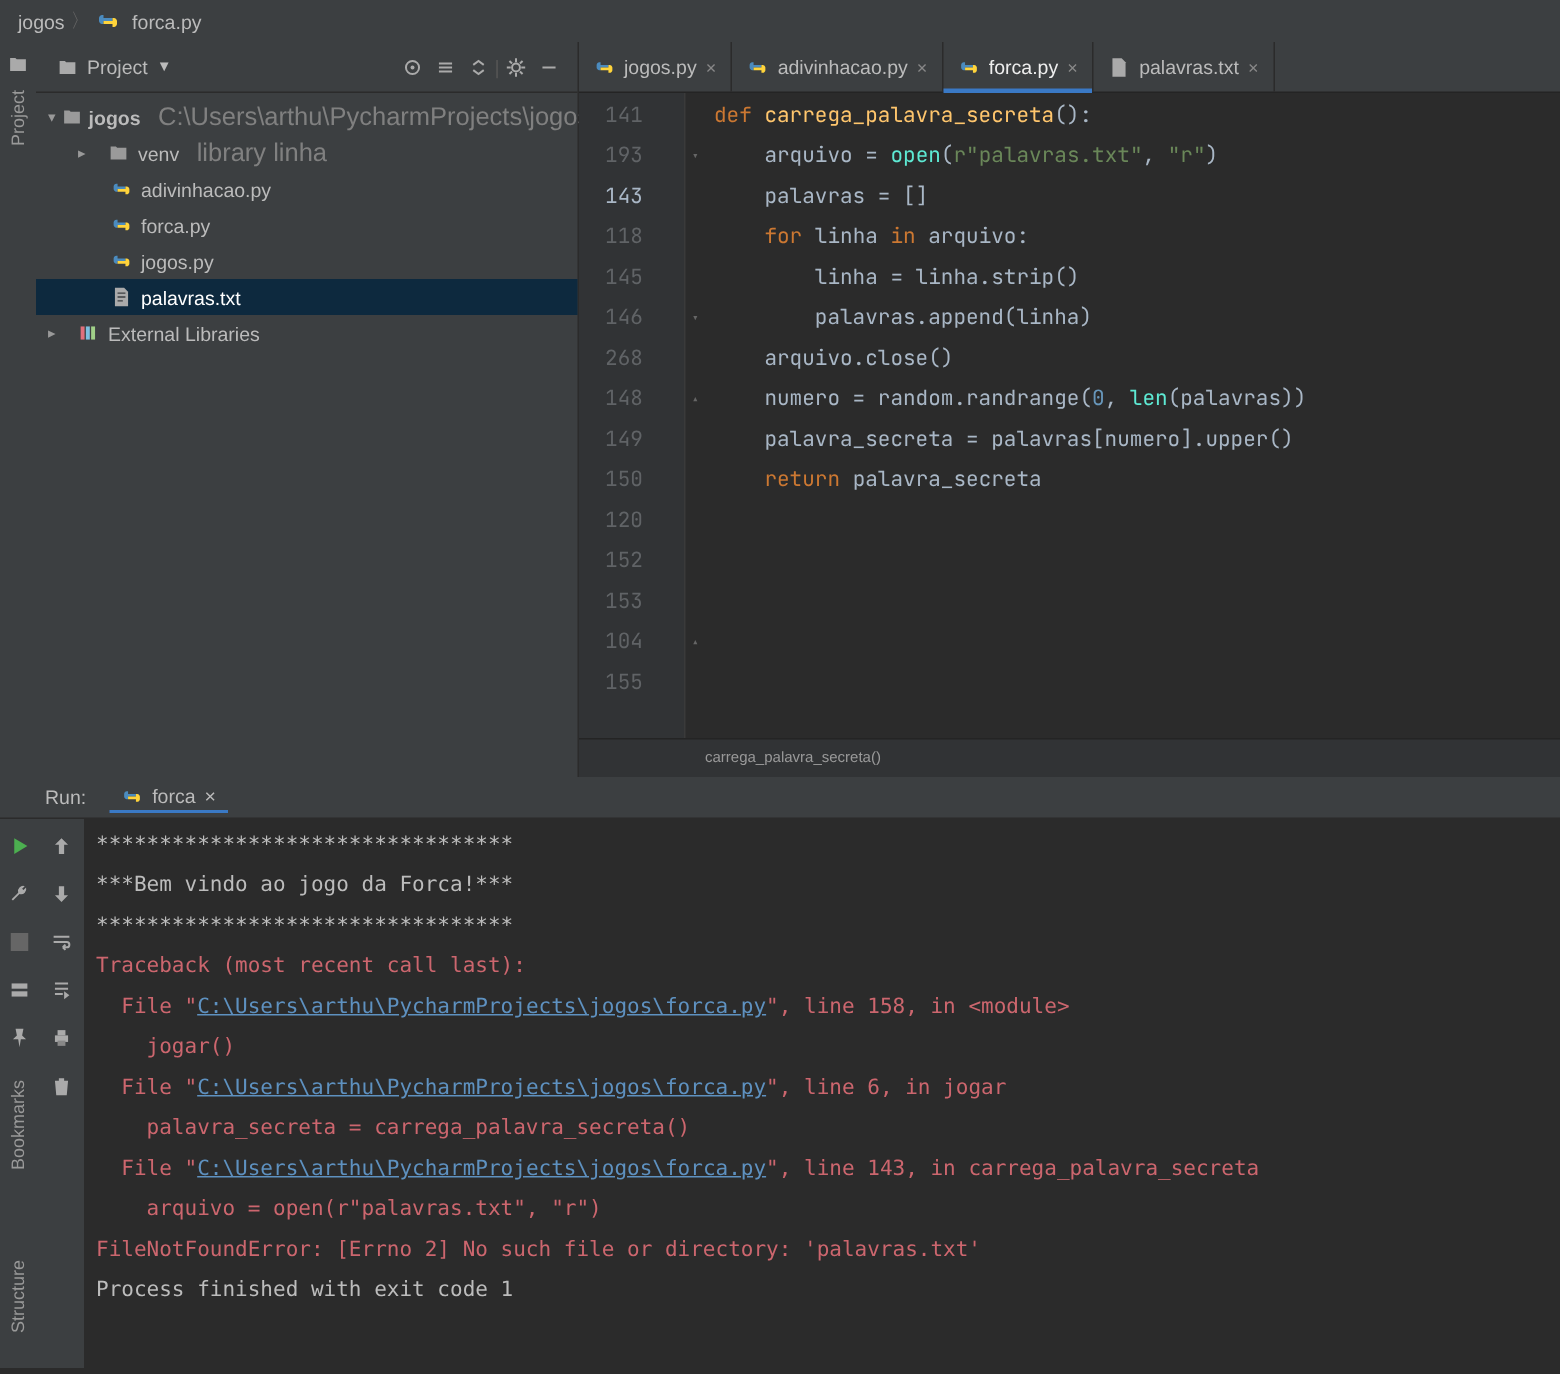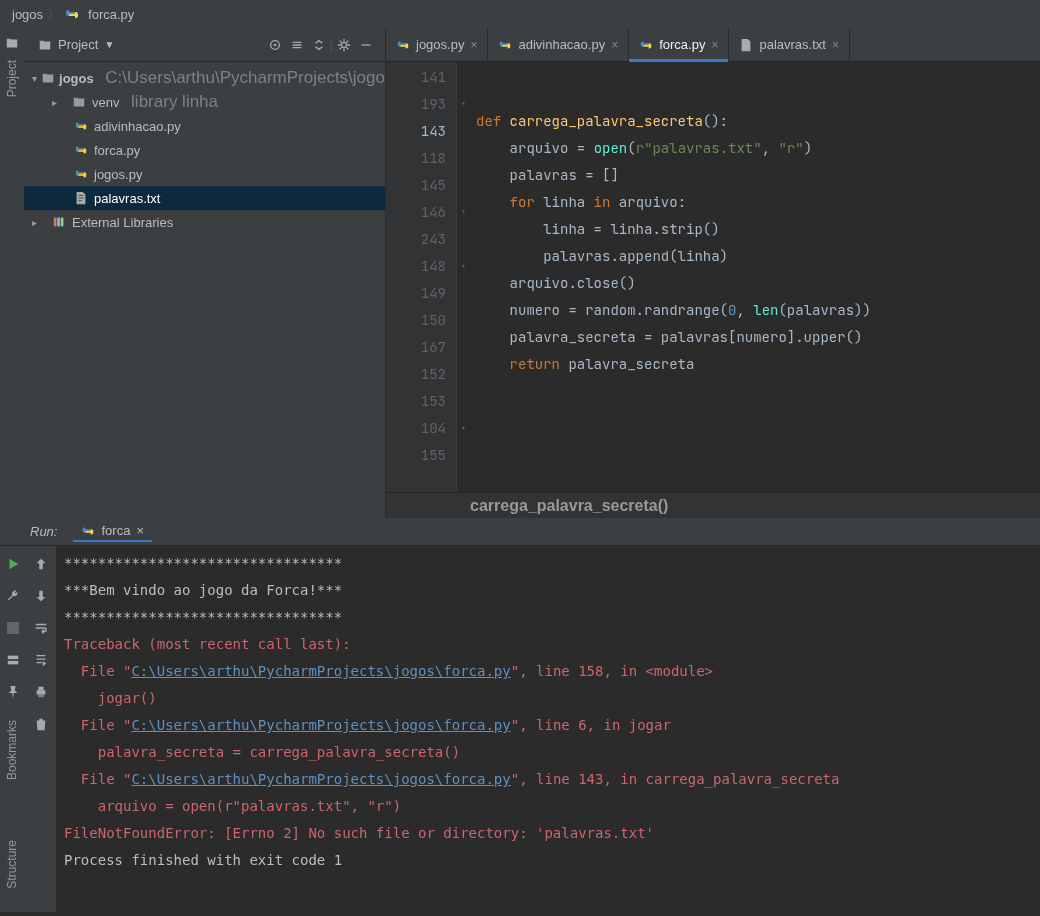--- a/index.html
+++ b/index.html
@@ -158,20 +158,21 @@
   }
   .gutter-col {
     width: 70px;
     background: #313335;
     text-align: right;
     color: #606366;
     padding: 2px 10px 2px 0;
   }
   .gutter-col .ln {
     position: relative;
+    text-align: center;
   }
   .gutter-col .ln.cur { color: #a9b7c6; }
   .fold-col {
     width: 14px;
     background: #2b2b2b;
     border-left: 1px solid #3a3a3a;
     padding-top: 2px;
   }
   .fold-col .fold-mark {
     height: 27px;
@@ -179,55 +180,53 @@
     align-items: center;
     justify-content: center;
     color: #666;
     font-size: 9px;
   }
   .code-col {
     flex: 1;
     padding: 2px 0 2px 6px;
     white-space: pre;
     color: #a9b7c6;
-    margin-top: 44px;
   }
   .kw { color: #cc7832; }
   .func { color: #ffc66d; }
   .str { color: #6a8759; }
   .wavy { text-decoration-style: wavy; text-decoration-color: #6a8759; }
   .num { color: #6897bb; }
   .builtin { color: #5eead4; }
   .breadcrumb-bar {
     height: 26px;
     padding: 0 16px 0 84px;
     background: #313335;
     color: #999;
-    font-size: 16px;
+    font-size: 10px;
     display: flex;
     align-items: center;
     border-top: 1px solid #242424;
-    font-weight: bold;
   }
   .bottom-panel {
     height: 394px;
     display: flex;
     flex-direction: column;
     background: #3c3f41;
   }
   .run-tabs {
     height: 28px;
     display: flex;
     align-items: center;
     padding-left: 30px;
     gap: 8px;
     color: #bbb;
     border-bottom: 1px solid #2b2b2b;
   }
-  .run-tabs .run-label { color: #bbb; margin-right: 8px; font-style: italic; }
+  .run-tabs .run-label { color: #bbb; margin-right: 8px; }
   .run-tabs .run-tab {
     display: flex;
     align-items: center;
     gap: 6px;
     padding: 2px 8px;
     border-bottom: 2px solid #3a79c5;
   }
   .run-body {
     flex: 1;
     display: flex;
@@ -480,25 +479,25 @@
       </div>
     </div>
     <div class="editor-body">
       <div class="gutter-col">
         <div class="ln">141</div>
         <div class="ln">193</div>
         <div class="ln cur">143</div>
         <div class="ln">118</div>
         <div class="ln">145</div>
         <div class="ln">146</div>
-        <div class="ln">243</div>
+        <div class="ln">268</div>
         <div class="ln">148</div>
         <div class="ln">149</div>
         <div class="ln">150</div>
-        <div class="ln">167</div>
+        <div class="ln">120</div>
         <div class="ln">152</div>
         <div class="ln">153</div>
         <div class="ln">104</div>
         <div class="ln">155</div>
       </div>
       <div class="fold-col">
         <div class="fold-mark"></div>
         <div class="fold-mark">▾</div>
         <div class="fold-mark"></div>
         <div class="fold-mark"></div>

